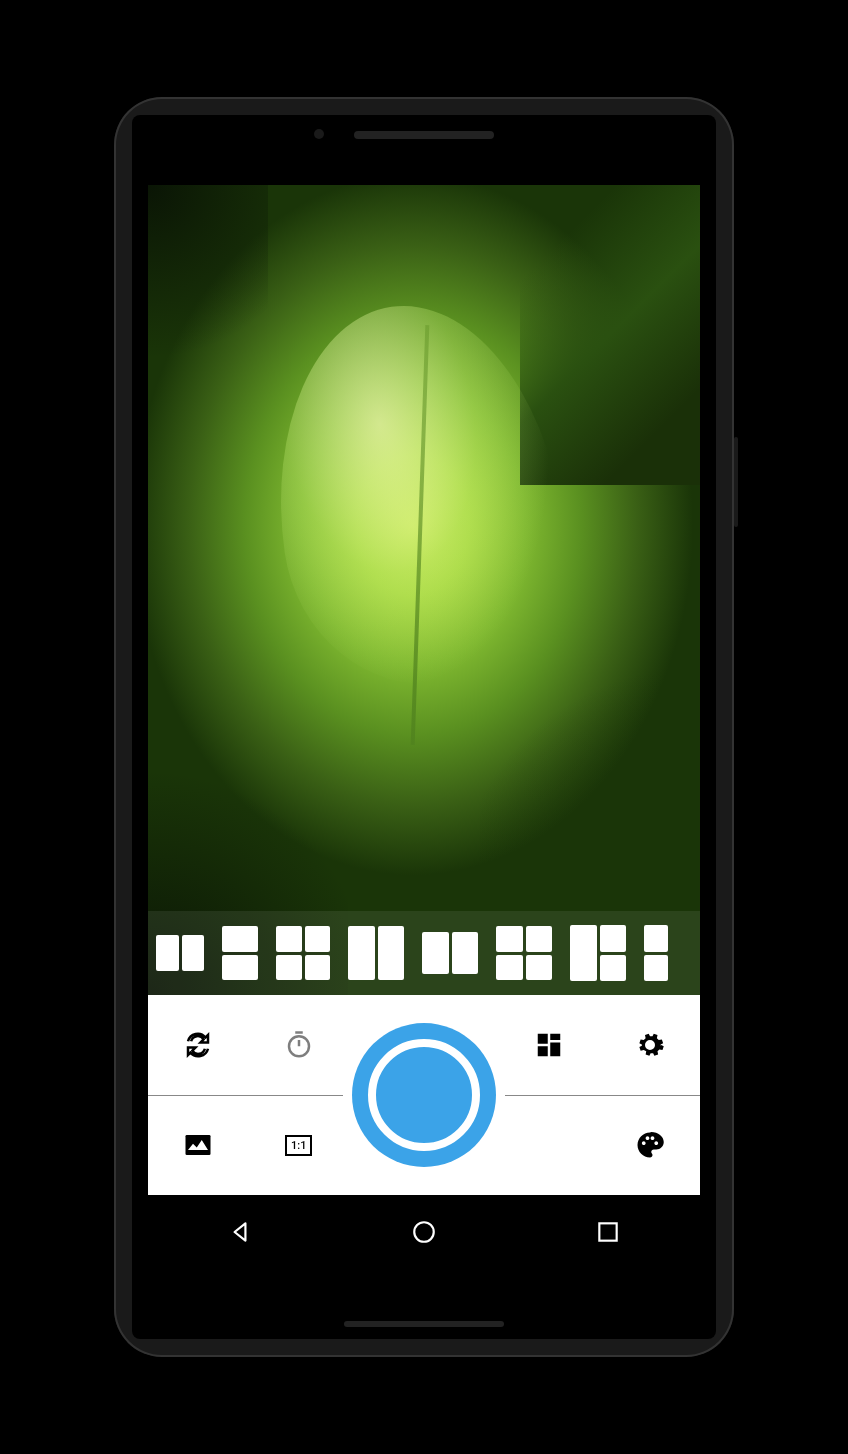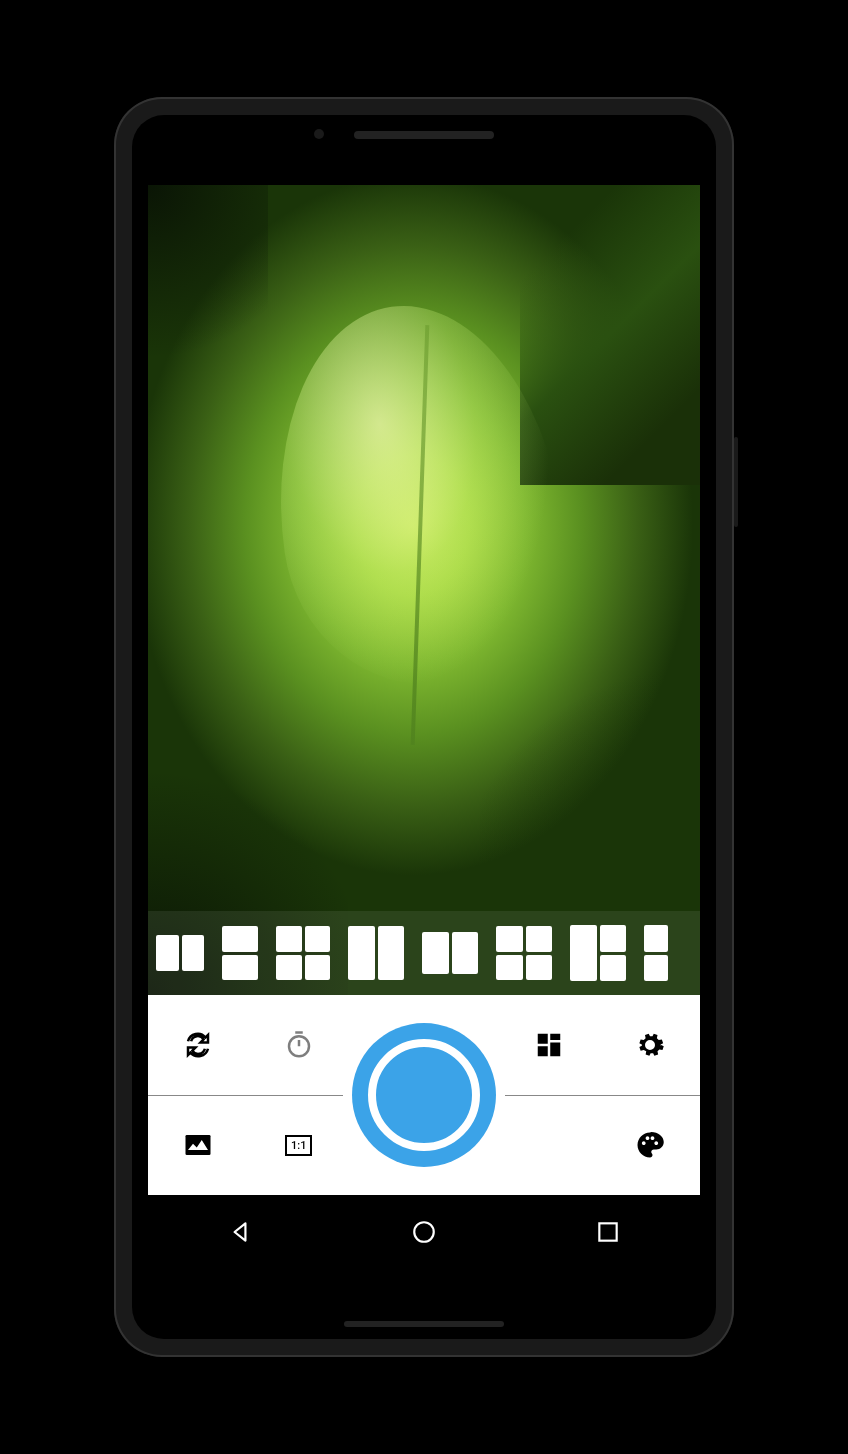--- a/index.html
+++ b/index.html
@@ -18,21 +18,21 @@
   background: #1a1a1a;
   border-radius: 48px;
   padding: 18px;
   position: relative;
   box-shadow: inset 0 0 0 2px #333;
 }
 .phone-inner {
   width: 100%;
   height: 100%;
   background: #000;
-  border-radius: 32px;
+  border-radius: 8px;
   overflow: hidden;
   position: relative;
 }
 .earpiece {
   position: absolute;
   top: 34px;
   left: 50%;
   transform: translateX(-50%);
   width: 140px;
   height: 8px;

